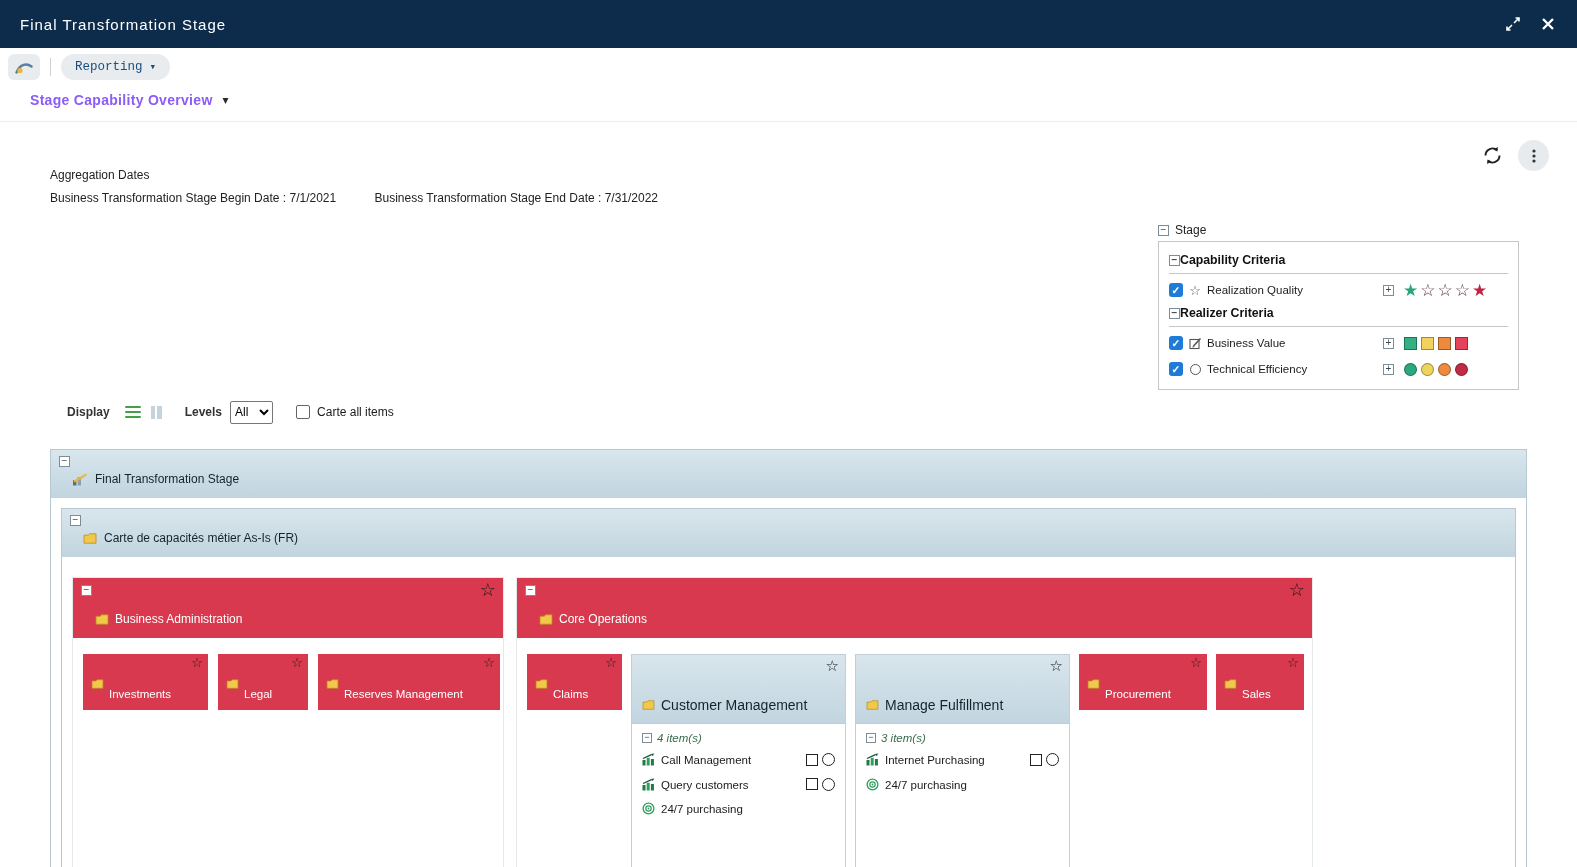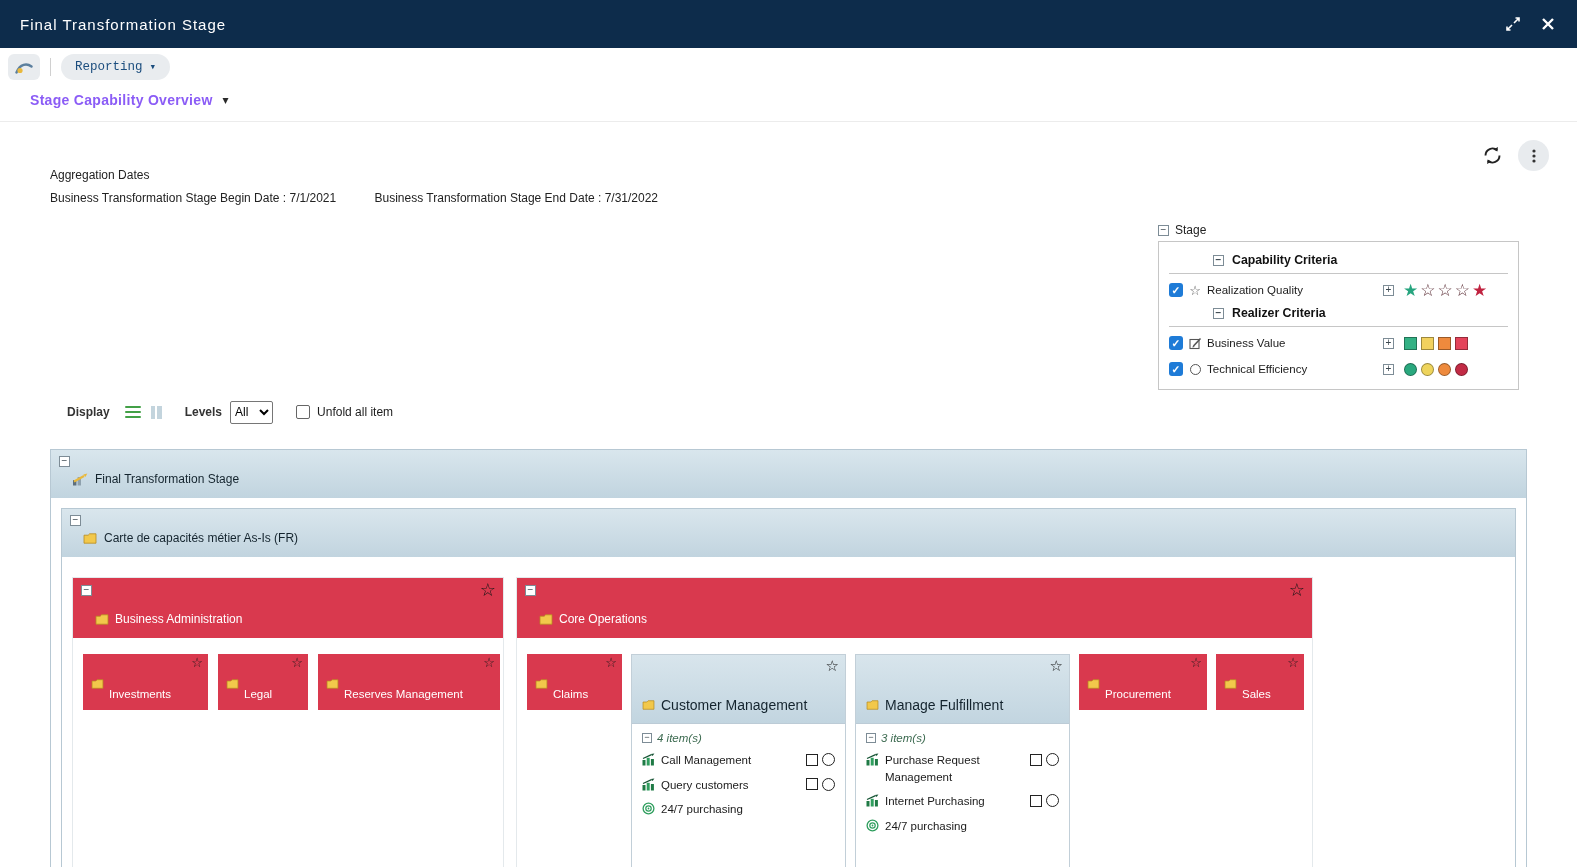--- a/index.html
+++ b/index.html
@@ -39,21 +39,21 @@
   .top-actions { position:absolute; top:140px; right:28px; display:flex; align-items:center; gap:13px; }
   .kebab-btn { width:31px; height:31px; border:none; border-radius:50%; background:#e8ebee; display:inline-flex; align-items:center; justify-content:center; cursor:pointer; }
   
   .aggregation { position:absolute; top:168px; left:50px; font-size:12px; color:#222; }
   .aggregation .agg-heading { margin-bottom:9px; }
   .agg-end { margin-left:35px; }
   
   .legend-wrap { position:absolute; top:223px; left:1158px; width:361px; font-size:12px; }
   .legend-title-row { display:flex; align-items:center; gap:6px; margin-bottom:4px; color:#222; }
   .legend-panel { border:1px solid #c6c6c6; background:#fff; padding:8px 10px 7px; }
-  .lsec-title { display:flex; align-items:center; gap:8px; font-size:12.3px; font-weight:bold; color:#111; height:20px;margin-left:44px; }
+  .lsec-title { display:flex; align-items:center; gap:0; font-size:12.3px; font-weight:bold; color:#111; height:20px; }
   .sep-line { border-top:1px solid #c6c6c6; margin:3px 0 3px; }
   .lrow { display:flex; align-items:center; gap:4px; height:26px; }
   .lrow .licon { width:16px; text-align:center; color:#555; font-size:13px; flex:none; display:inline-flex; justify-content:center; }
   .lrow .lbl { width:172px; font-size:11.5px; color:#1b1b1b; white-space:nowrap; }
   .licon-sq { width:11px; height:11px; border:1.2px solid #555; background:#fff; }
   .licon-ci { width:11px; height:11px; border:1.2px solid #555; border-radius:50%; background:#fff; }
   .swatches { display:flex; align-items:center; gap:4px; margin-left:6px; }
   .sw { width:13px; height:13px; border:1px solid rgba(0,0,0,.35); flex:none; }
   .sw.circle { border-radius:50%; }
   .stars { display:flex; align-items:center; gap:2px; margin-left:5px; }
@@ -267,21 +267,21 @@
     <span class="cols">
         <i></i>
         <i></i>
       </span>
   </button>
   <span class="ctl-label" style="margin-left:21px">Levels</span>
   <select class="levels-select" style="margin-left:8px">
     <option>All</option>
   </select>
   <span class="cb off" style="margin-left:23px"></span>
-  <span style="margin-left:7px">Unfold all item</span>
+  <span style="margin-left:7px">Carte all items</span>
 </div>
 
 <div class="box map-outer">
   <div class="box-header">
     <span class="xp minus"></span>
     <span class="bx-row">
       <svg class="iic" width="16" height="13" viewBox="0 0 16 13">
         <rect x="1" y="7" width="3.4" height="5.5" fill="#5d6f7d"></rect>
         <rect x="5.6" y="4" width="3.4" height="8.5" fill="#8fa1ad"></rect>
         <path d="M2 8.5 L12 3" stroke="#e9b83b" stroke-width="2"></path>
@@ -438,34 +438,20 @@
                   <span>3 item(s)</span>
                 </div>
                 <div class="item">
                   <svg class="iic" width="13" height="13" viewBox="0 0 13 13">
                     <rect x="0.5" y="7" width="3" height="5.5" fill="#1f7a45"></rect>
                       <rect x="4.7" y="4.8" width="3" height="7.7" fill="#2f9e5e"></rect>
                       <rect x="8.9" y="6" width="3" height="6.5" fill="#1f7a45"></rect>
                     <path d="M1 5.5 L9.5 1.6" stroke="#145232" stroke-width="1.3"></path>
                       <path d="M12.4 0.4 L8.9 0.9 L10.6 3.1 Z" fill="#145232"></path>
                   </svg>
-                  <span class="ilbl">Purchase Request Management</span>
-                  <span class="ctrl">
-                    <span class="sq"></span>
-                    <span class="ci"></span>
-                  </span>
-                </div>
-                <div class="item">
-                  <svg class="iic" width="13" height="13" viewBox="0 0 13 13">
-                    <rect x="0.5" y="7" width="3" height="5.5" fill="#1f7a45"></rect>
-                      <rect x="4.7" y="4.8" width="3" height="7.7" fill="#2f9e5e"></rect>
-                      <rect x="8.9" y="6" width="3" height="6.5" fill="#1f7a45"></rect>
-                    <path d="M1 5.5 L9.5 1.6" stroke="#145232" stroke-width="1.3"></path>
-                      <path d="M12.4 0.4 L8.9 0.9 L10.6 3.1 Z" fill="#145232"></path>
-                  </svg>
                   <span class="ilbl">Internet Purchasing</span>
                   <span class="ctrl">
                     <span class="sq"></span>
                     <span class="ci"></span>
                   </span>
                 </div>
                 <div class="item">
                   <svg class="iic" width="13" height="13" viewBox="0 0 13 13">
                     <circle cx="6.5" cy="6.5" r="5.4" fill="none" stroke="#2f9e5e" stroke-width="1.3"></circle>
                       <circle cx="6.5" cy="6.5" r="2.7" fill="none" stroke="#2f9e5e" stroke-width="1.2"></circle>

